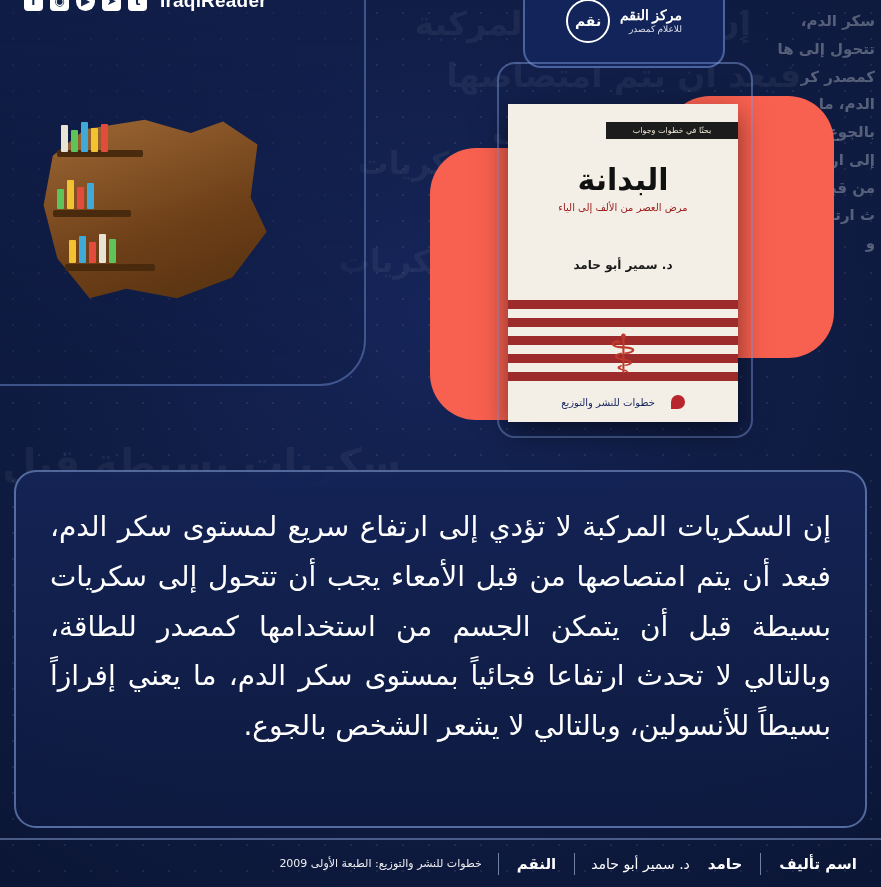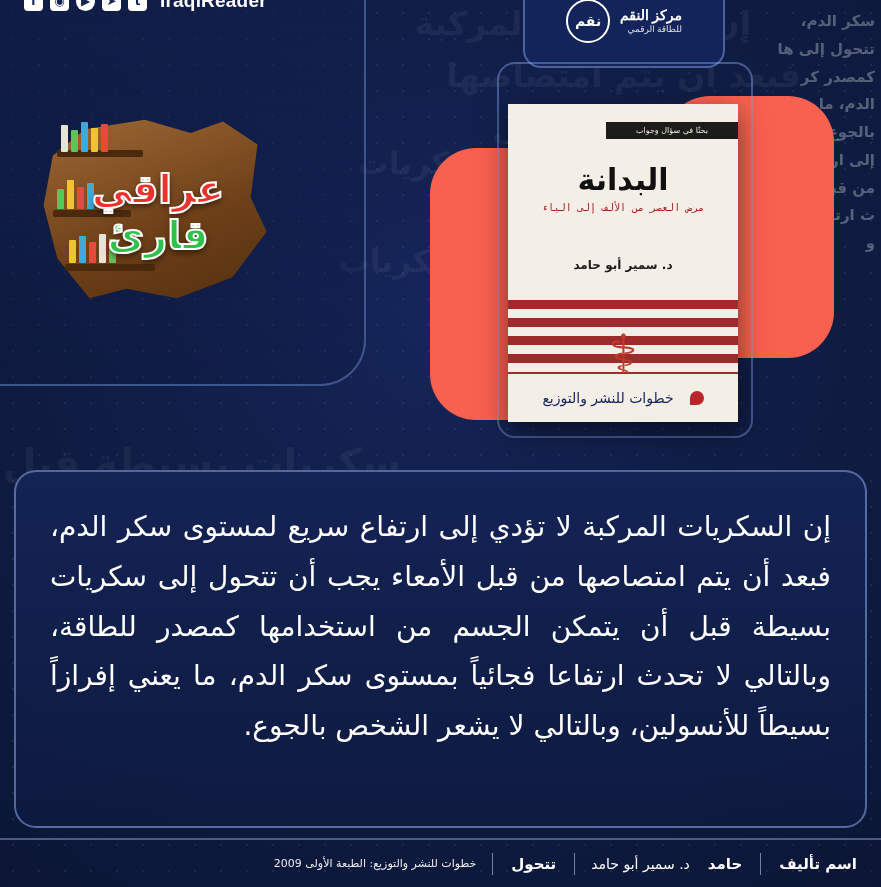--- a/index.html
+++ b/index.html
@@ -216,21 +216,20 @@
     font-size: 30px;
     font-weight: bold;
     color: #111;
   }
   .book .subtitle {
     position: absolute;
     top: 98px; right: 0; left: 0;
     text-align: center;
     font-size: 10px;
     color: #9a1b1b;
-    font-family: Liberation Mono, monospace;
   }
   .book .author {
     position: absolute;
     top: 154px; right: 0; left: 0;
     text-align: center;
     font-size: 12px;
     color: #1a1a1a;
     font-weight: bold;
   }
   .stripes { position: absolute; left: 0; right: 0; top: 196px; height: 120px; }
@@ -241,27 +240,27 @@
     transform: translateX(-50%);
     width: 40px; height: 74px;
     color: #c0392b;
     font-size: 54px;
     line-height: 74px;
     text-align: center;
   }
   .book .footer {
     position: absolute;
     bottom: 0; left: 0; right: 0;
-    height: 48px;
+    height: 40px;
     background: #f3efe6;
     display: flex;
     align-items: center;
     justify-content: center;
     gap: 16px;
-    font-size: 14px;
+    font-size: 10px;
     color: #15255c;
   }
   .footer-mark {
     width: 14px; height: 14px;
     background: #b8262b;
     border-radius: 50% 50% 50% 0;
   }
 
   
   .quote-card {
@@ -371,41 +370,37 @@
         <span class="bk" style="height:29px;background:#f2c230"></span>
         <span class="bk" style="height:20px;background:#5ec45a"></span>
       </div>
       <div class="books b3">
         <span class="bk" style="height:24px;background:#5ec45a"></span>
         <span class="bk" style="height:29px;background:#e7e3d5"></span>
         <span class="bk" style="height:21px;background:#e34b3c"></span>
         <span class="bk" style="height:27px;background:#3fa9d8"></span>
         <span class="bk" style="height:23px;background:#f2c230"></span>
       </div>
-      <div class="logo-text">
-        <span class="red">عراقي</span>
-        <span>قارئ</span>
-      </div>
     </div>
   </div>
 
   <div class="badge">
     <div class="badge-text">
       <div class="t1">مركز النقم</div>
-      <div class="t2">للطاقة الرقمي</div>
+      <div class="t2">للاعلام كمصدر</div>
     </div>
     <div class="badge-circle">نقم</div>
   </div>
 
   <div class="coral c1"></div>
   <div class="coral c2"></div>
   <div class="book-frame"></div>
 
   <div class="book">
-    <div class="topbar">بحثًا في سؤال وجواب</div>
+    <div class="topbar">بحثًا في خطوات وجواب</div>
     <div class="title">البدانة</div>
     <div class="subtitle">مرض العصر من الألف إلى الياء</div>
     <div class="author">د. سمير أبو حامد</div>
     <div class="stripes">
       <div class="stripe" style="top:0px;height:9px;"></div>
       <div class="stripe" style="top:18px;height:9px;"></div>
       <div class="stripe" style="top:36px;height:9px;"></div>
       <div class="stripe" style="top:54px;height:9px;"></div>
       <div class="stripe" style="top:72px;height:9px;"></div>
       <div class="stripe" style="top:90px;height:9px;"></div>
@@ -421,18 +416,18 @@
     <div class="quote-text">إن السكريات المركبة لا تؤدي إلى ارتفاع سريع لمستوى سكر الدم، فبعد أن يتم امتصاصها من قبل الأمعاء يجب أن تتحول إلى سكريات بسيطة قبل أن يتمكن الجسم من استخدامها كمصدر للطاقة، وبالتالي لا تحدث ارتفاعا فجائياً بمستوى سكر الدم، ما يعني إفرازاً بسيطاً للأنسولين، وبالتالي لا يشعر الشخص بالجوع.</div>
   </div>
 
   <div class="bottom-rule"></div>
   <div class="bottom-bar">
     <span class="bb-label">اسم تأليف</span>
     <span class="bb-sep"></span>
     <span class="bb-label">حامد</span>
     <span class="bb-value">د. سمير أبو حامد</span>
     <span class="bb-sep"></span>
-    <span class="bb-label">تتحول</span>
+    <span class="bb-label">النقم</span>
     <span class="bb-sep"></span>
     <span class="bb-value bb-small">خطوات للنشر والتوزيع: الطبعة الأولى 2009</span>
   </div>
 
 </div>
 
 </body></html>

